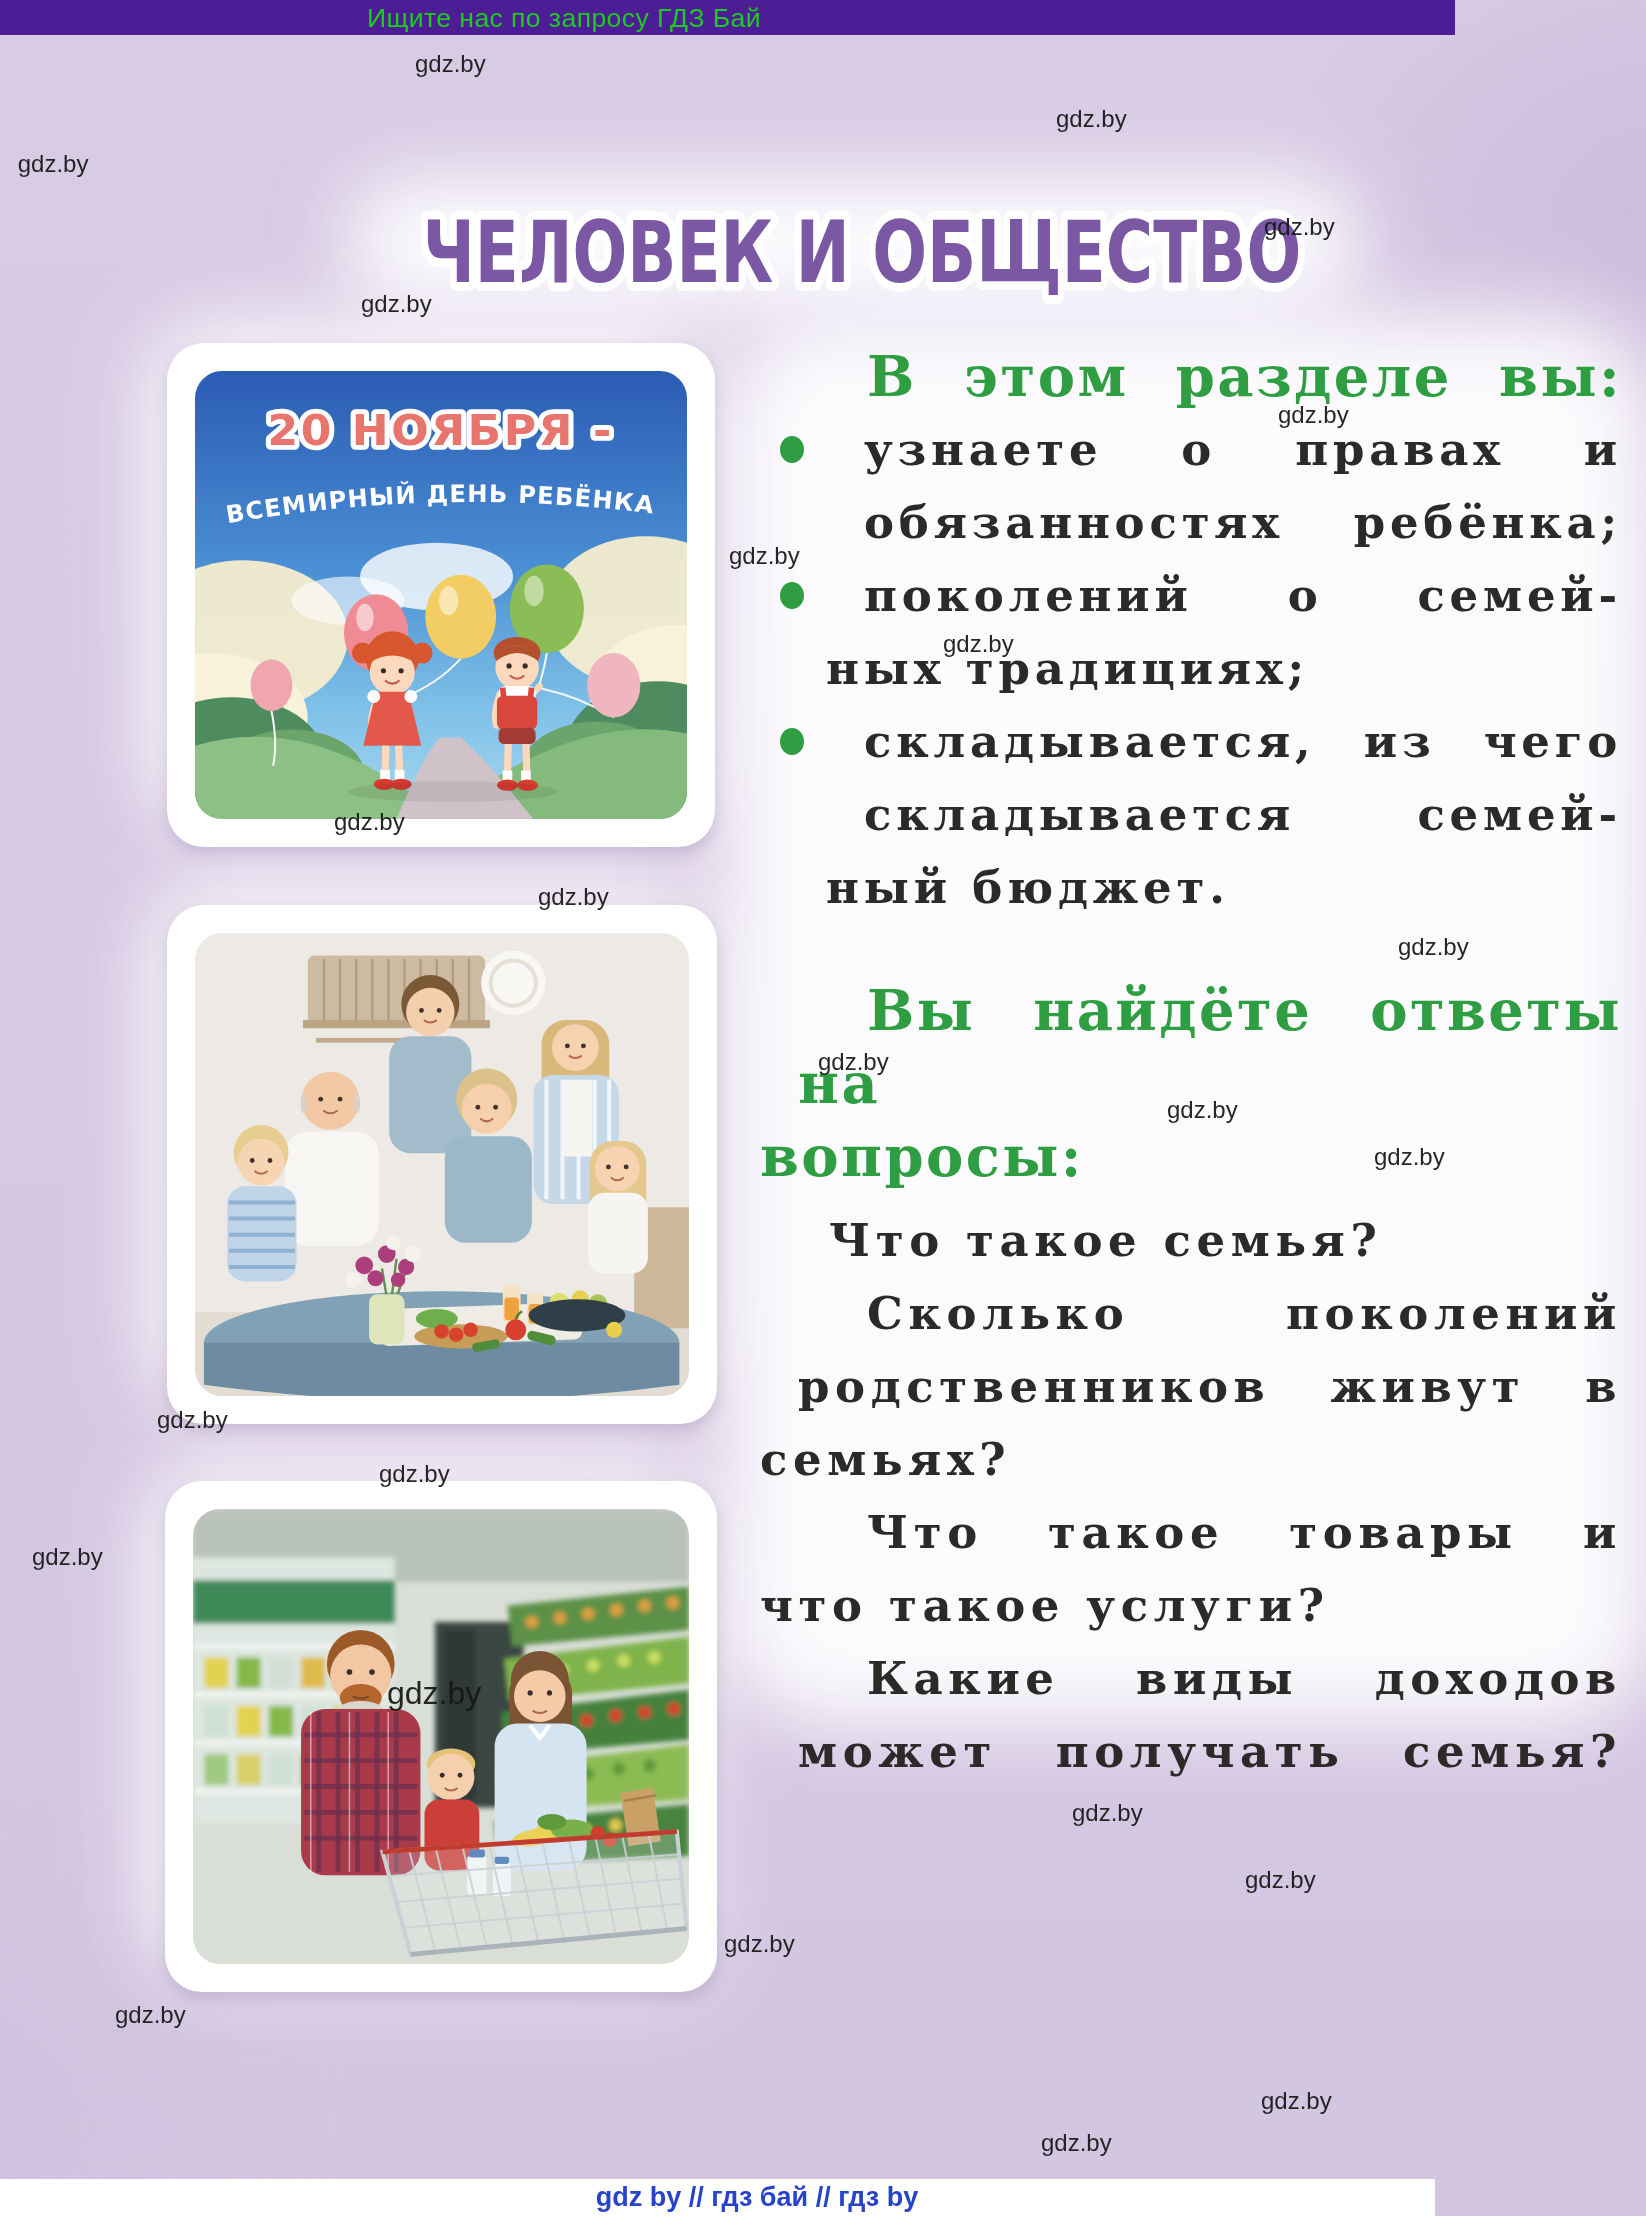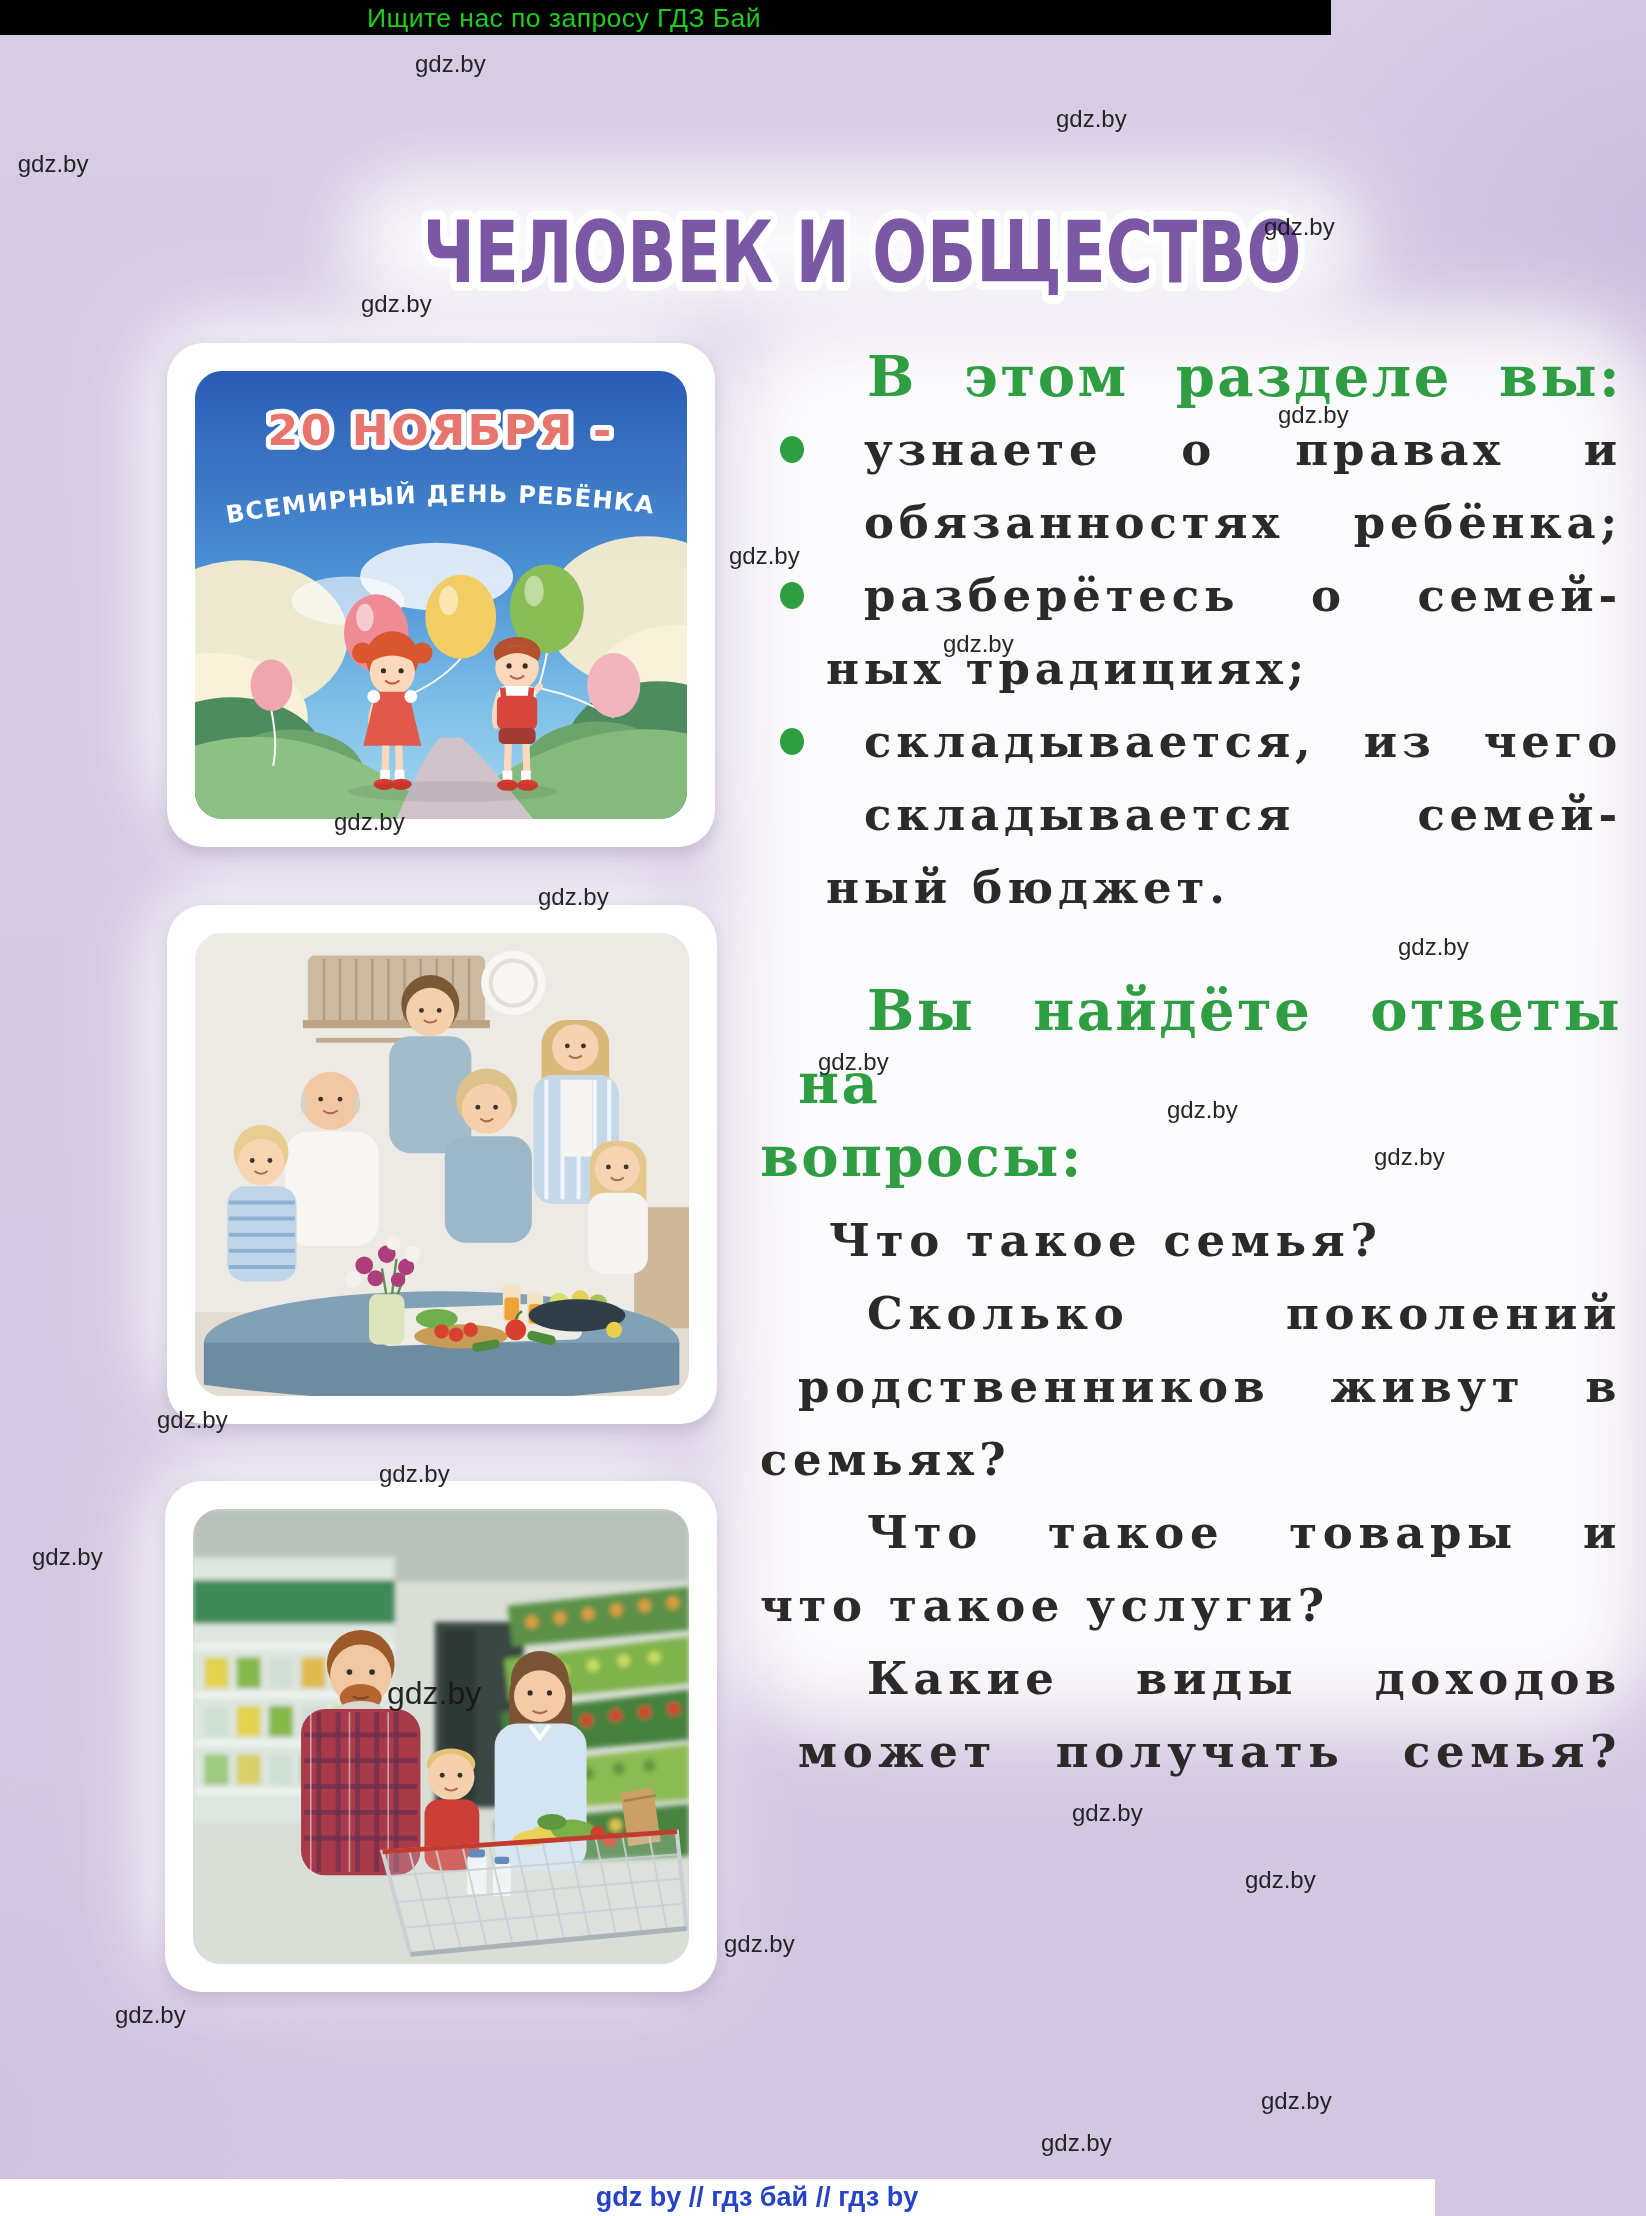--- a/index.html
+++ b/index.html
@@ -11,21 +11,21 @@
       radial-gradient(806px 645px at -5% 96%, #cfc2df 0%, rgba(207,194,223,0) 55%),
       linear-gradient(180deg,#d8cce5 0%,#d5c8e2 55%,#d3c6e1 100%);
   }
   .glow{position:absolute;background:#fff;filter:blur(39px);z-index:1;}
   .glow.g-title{left:347px;top:179px;width:1015px;height:129px;border-radius:73px;opacity:.95;}
   .glow.g-text{left:724px;top:316px;width:931px;height:1410px;border-radius:105px;opacity:.92;}
   .glow.g-img1{left:149px;top:325px;width:550px;height:506px;border-radius:64px;opacity:.9;}
   .glow.g-img2{left:149px;top:887px;width:553px;height:521px;border-radius:64px;opacity:.9;}
   .glow.g-img3{left:147px;top:1464px;width:554px;height:513px;border-radius:64px;opacity:.9;}
 
-  .top-banner{position:absolute;left:0;top:0;width:1331px;height:35px;background:#000000;z-index:30;}
+  .top-banner{position:absolute;left:0;top:0;width:1455px;height:35px;background:#4c1d95;z-index:30;}
   .top-banner .t{position:absolute;left:0;top:3.2px;width:1128px;text-align:center;
      font-size:26.6px;color:#1ecb1e;letter-spacing:0.4px;}
   .footer-bar{position:absolute;left:0;top:2179px;width:1435px;height:37px;background:#ffffff;z-index:30;font-weight:bold;}
   .footer-bar .t{position:absolute;left:0;top:3.2px;width:1514px;text-align:center;
      font-size:27px;color:#2743c9;}
 
   .title-wrap{position:absolute;left:322px;top:192px;width:1080px;height:121px;z-index:20;}
 
   .photo-card{position:absolute;background:#ffffff;border-radius:37px;padding:28px;
      box-shadow:0 6.4px 14.5px rgba(110,90,145,.25);z-index:10;}
@@ -373,21 +373,21 @@
   <div id="intro-box">
       <div class="para green first-ind">
         <div class="line aj">В этом разделе вы:</div>
       </div>
       <div class="para bullet">
         <div class="line aj">узнаете о правах и</div>
         <div class="line aj">обязанностях ребёнка;</div>
         <span class="dot"></span>
       </div>
       <div class="para bullet">
-        <div class="line aj">разберётесь о семей-</div>
+        <div class="line aj">поколений о семей-</div>
         <div class="line al">ных традициях;</div>
         <span class="dot"></span>
       </div>
       <div class="para bullet">
         <div class="line aj">складывается, из чего</div>
         <div class="line aj">складывается семей-</div>
         <div class="line al">ный бюджет.</div>
         <span class="dot"></span>
       </div>
     </div>

